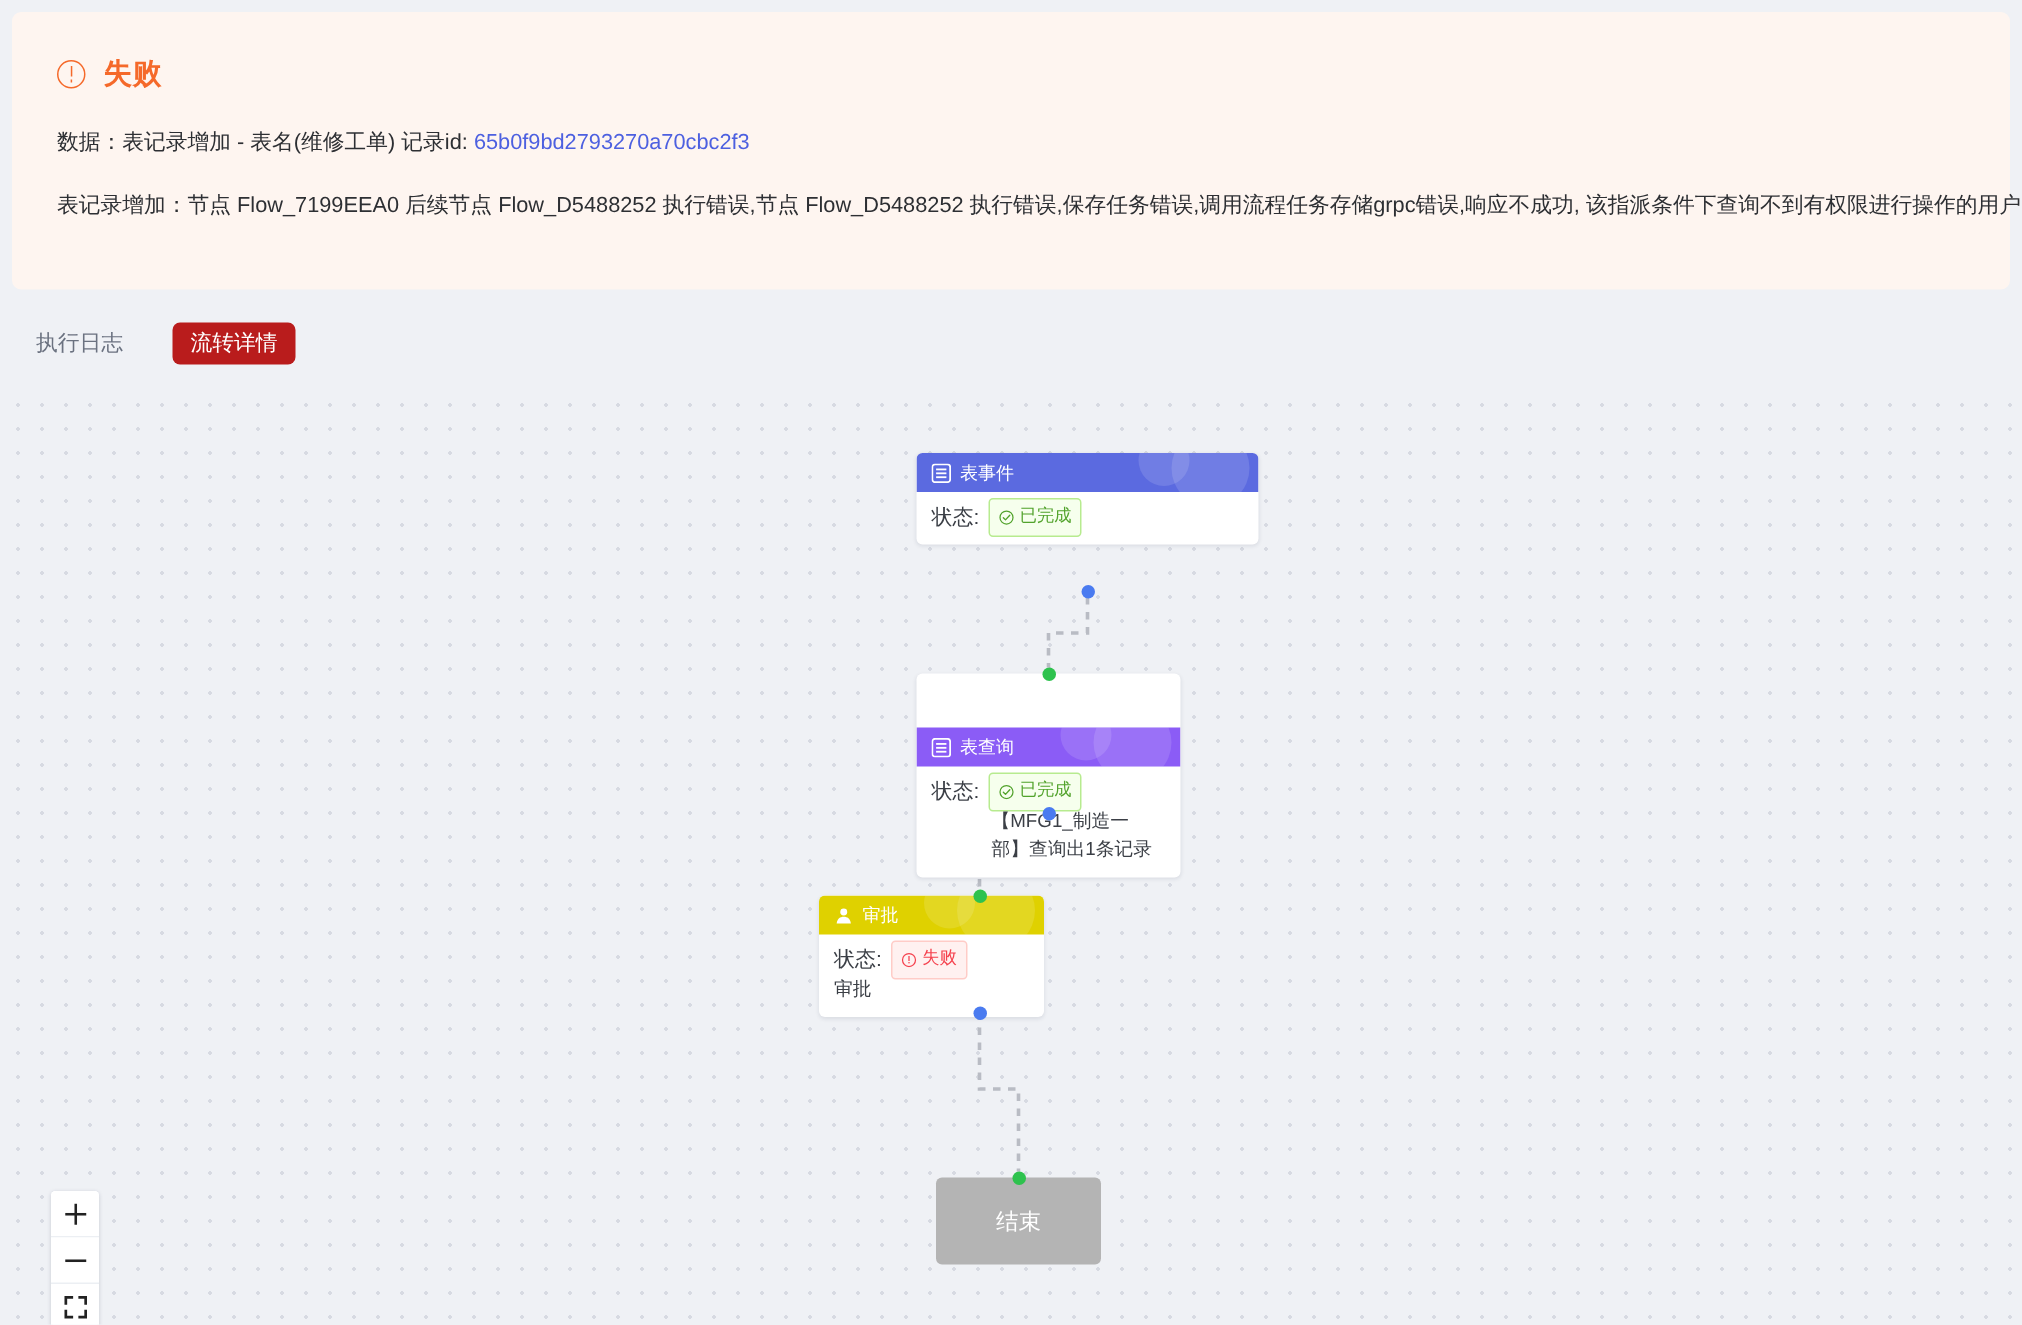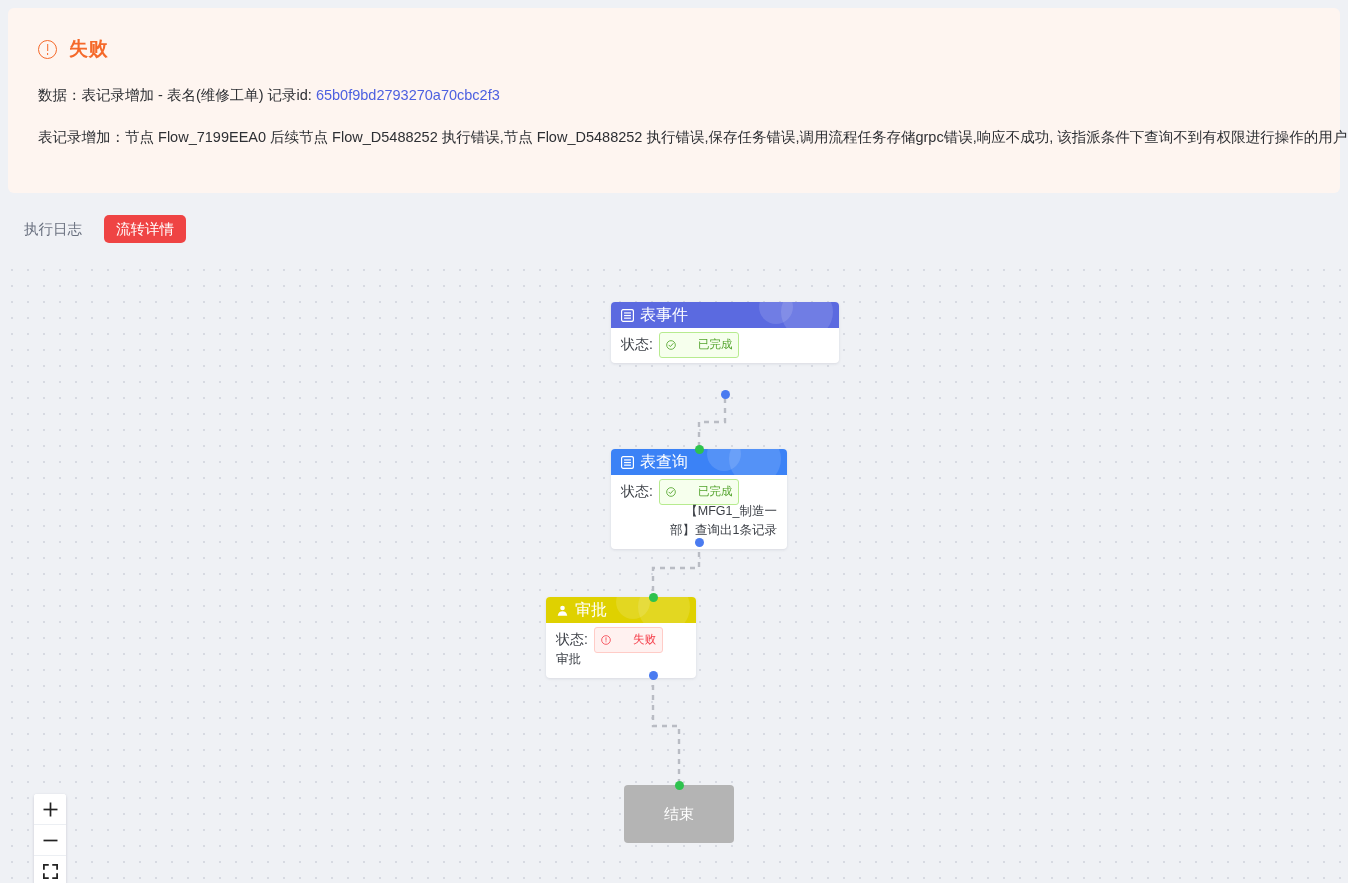--- a/index.html
+++ b/index.html
@@ -72,23 +72,24 @@
   .tab {
     font-size: 14.5px;
     padding: 7px 12px;
     border-radius: 5px;
     cursor: pointer;
     color: #6b7280;
     line-height: 1;
     user-select: none;
   }
   .tab.active {
-    background: #ef4444;
+    background: #b91c1c;
     color: #ffffff;
     font-weight: 500;
+    margin-left: 11px;
   }
 
   
   .canvas {
     position: absolute;
     left: 0; top: 256px;
     width: 1348px; height: 627px;
     background-color: #eff1f5;
     background-image: radial-gradient(circle, #d7dae2 1.1px, transparent 1.2px);
     background-size: 16px 16px;
@@ -102,66 +103,66 @@
     background: #ffffff;
     border-radius: 4px;
     box-shadow: 0 1px 3px rgba(20,30,60,.10);
     overflow: hidden;
   }
   .node-head {
     height: 26px;
     display: flex; align-items: center; gap: 6px;
     padding: 12px 10px;
     color: #ffffff;
-    font-size: 16px;
+    font-size: 12px;
     position: relative;
     overflow: hidden;
   }
   .node-head .deco1, .node-head .deco2 {
     position: absolute;
     border-radius: 50%;
     background: rgba(255,255,255,.13);
     pointer-events: none;
   }
   .node-head .deco1 { width: 52px; height: 52px; right: 6px; top: -16px; }
   .node-head .deco2 { width: 34px; height: 34px; right: 46px; top: -12px; }
   .head-blue   { background: #5b6ae0; }
-  .head-orange { background: #3b82f6; }
+  .head-orange { background: #8b5cf6; margin-top: 36px; }
   .head-yellow { background: #dfd100; }
   .node-head .ntitle { position: relative; z-index: 2; }
 
   .ico {
     position: relative; z-index: 2;
     width: 13px; height: 13px;
     flex: 0 0 auto;
     display: block;
   }
 
   .node-body {
     padding: 7px 10px 9px 10px;
     font-size: 12.5px;
     color: #3b3f46;
     line-height: 19px;
   }
   .row-status { display: flex; align-items: center; gap: 6px; height: 19px; }
   .st-label { color: #3b3f46; font-size: 14px; }
   .badge {
-    display: inline-flex; align-items: center; gap: 22px;
+    display: inline-flex; align-items: center; gap: 4px;
     height: 17px;
     padding: 12px 6px;
     border-radius: 3px;
     font-size: 11.5px;
     line-height: 1;
   }
   .badge-ok { background: #f6ffed; border: 1px solid #b7eb8f; color: #52a32c; }
   .badge-err { background: #fff1f0; border: 1px solid #ffccc7; color: #f5414d; }
   .badge svg { display: block; }
   .node-desc { margin-top: 1px; color: #3b3f46; }
   .node-desc .idlink { color: #5b6ae0; }
-  .node-desc.center { text-align: right; margin-left: 40px; }
+  .node-desc.center { text-align: left; margin-left: 40px; }
 
   
   .port {
     position: absolute;
     width: 9px; height: 9px;
     border-radius: 50%;
     z-index: 6;
   }
   .port-out { background: #4a7bf0; }
   .port-in  { background: #2ec24e; }

